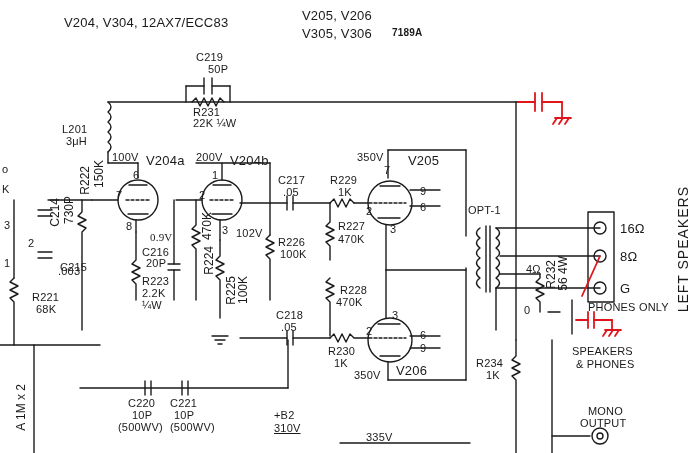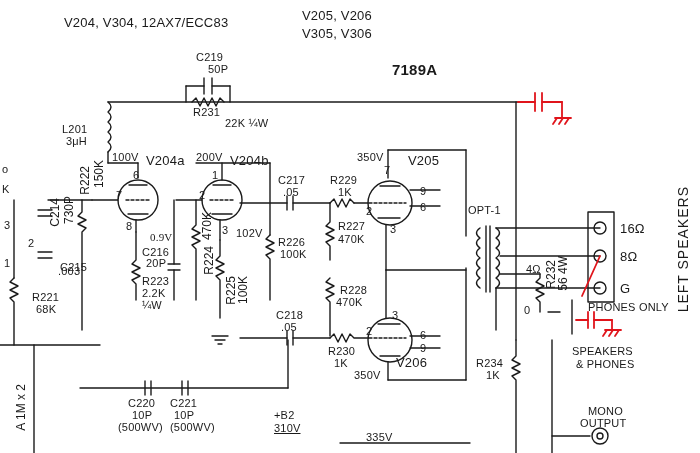--- a/index.html
+++ b/index.html
@@ -1,20 +1,20 @@
 <!DOCTYPE html>
 <html><head>
 <meta charset="utf-8">
 <style>
   html,body{margin:0;padding:0;background:#fff;}
   body{width:700px;height:453px;overflow:hidden;position:relative;font-family:"Liberation Sans",sans-serif;color:#1a1a1a;}
   #schematic{position:absolute;left:0;top:0;width:700px;height:453px;}
   .lbl{position:absolute;font-size:11px;line-height:11px;white-space:nowrap;color:#1a1a1a;letter-spacing:0.2px;}
   .big{font-size:13px;line-height:13px;}
-  .bold{font-weight:bold;font-size:15px;line-height:15px;margin-top:37px;}
+  .bold{font-weight:bold;font-size:10px;line-height:15px;}
   .vert{position:absolute;writing-mode:vertical-rl;transform:rotate(180deg);font-size:12px;white-space:nowrap;}
   .vert-up{position:absolute;writing-mode:vertical-rl;transform:rotate(180deg);font-size:14px;letter-spacing:1px;white-space:nowrap;}
   svg line, svg path, svg polyline, svg circle, svg rect, svg ellipse{vector-effect:non-scaling-stroke;}
 </style>
 </head>
 <body>
 
 <svg id="schematic" viewBox="0 0 700 453" xmlns="http://www.w3.org/2000/svg">
   <g fill="none" stroke="#1a1a1a" stroke-width="1.4" stroke-linecap="round" stroke-linejoin="round">
 
@@ -171,32 +171,32 @@
 </svg>
 
 <div class="lbl big" style="left:64px;top:16px;">V204, V304, 12AX7/ECC83</div>
 <div class="lbl big" style="left:302px;top:9px;">V205,  V206</div>
 <div class="lbl big" style="left:302px;top:27px;">V305,  V306</div>
 <div class="lbl bold" style="left:392px;top:25px;">7189A</div>
 
 <div class="lbl" style="left:196px;top:52px;">C219</div>
 <div class="lbl" style="left:208px;top:64px;text-align:right;">50P</div>
 <div class="lbl" style="left:193px;top:107px;">R231</div>
-<div class="lbl" style="left:193px;top:118px;margin-left:32px;">22K ¼W</div>
+<div class="lbl" style="left:193px;top:118px;">22K ¼W</div>
 <div class="lbl" style="left:62px;top:124px;">L201</div>
 <div class="lbl" style="left:66px;top:136px;">3μH</div>
 
 <div class="lbl" style="left:112px;top:152px;text-align:right;">100V</div>
 <div class="lbl big" style="left:146px;top:154px;">V204a</div>
 <div class="lbl" style="left:196px;top:152px;">200V</div>
 <div class="lbl big" style="left:230px;top:154px;">V204b</div>
 <div class="lbl" style="left:357px;top:152px;">350V</div>
 <div class="lbl big" style="left:408px;top:154px;">V205</div>
 <div class="lbl" style="left:354px;top:370px;">350V</div>
-<div class="lbl big" style="left:396px;top:356px;">V206</div>
+<div class="lbl big" style="left:396px;top:364px;">V206</div>
 
 <div class="lbl" style="left:133px;top:170px;">6</div>
 <div class="lbl" style="left:116px;top:190px;">7</div>
 <div class="lbl" style="left:126px;top:221px;">8</div>
 <div class="lbl" style="left:212px;top:170px;">1</div>
 <div class="lbl" style="left:199px;top:190px;">2</div>
 <div class="lbl" style="left:222px;top:225px;">3</div>
 <div class="lbl" style="left:384px;top:165px;">7</div>
 <div class="lbl" style="left:366px;top:206px;">2</div>
 <div class="lbl" style="left:390px;top:224px;">3</div>

